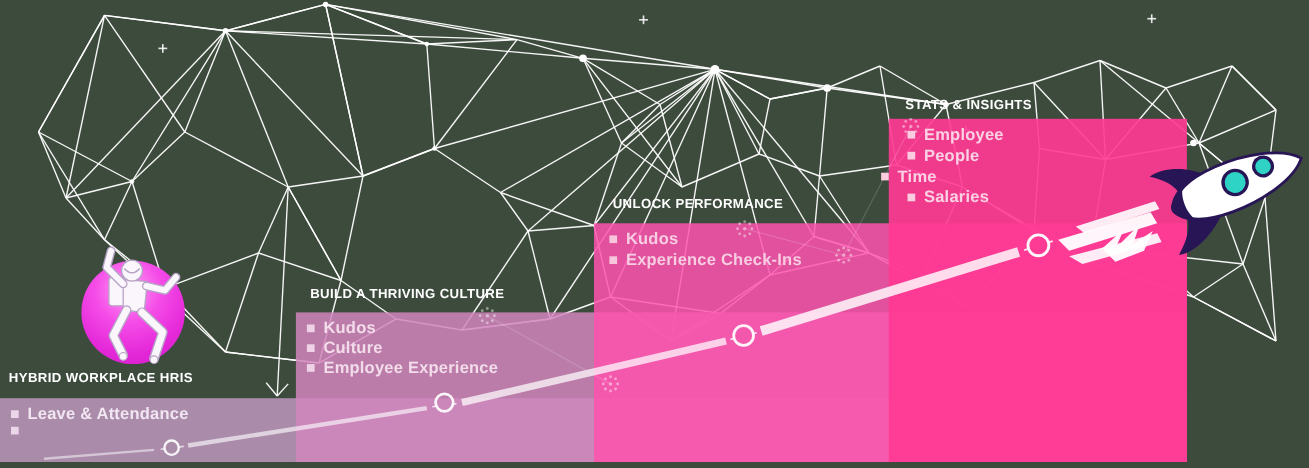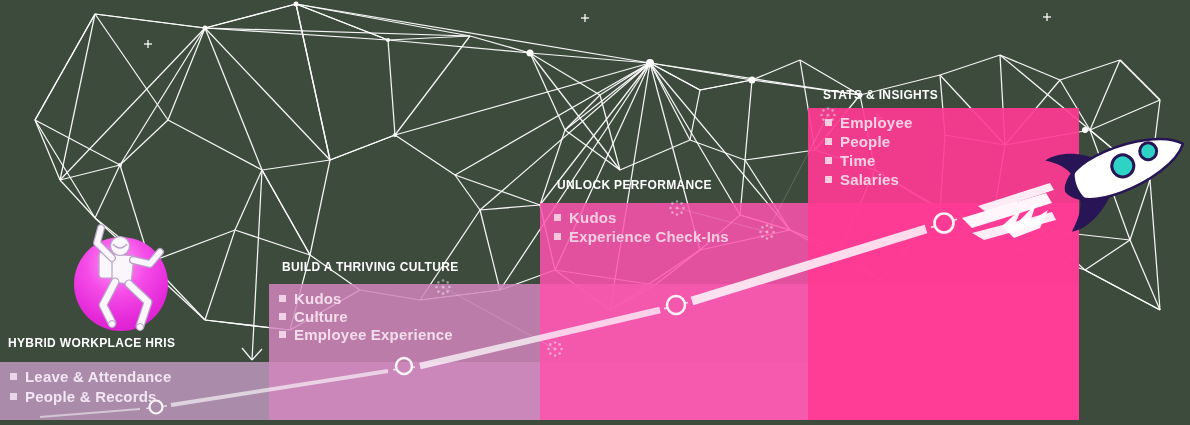--- a/index.html
+++ b/index.html
@@ -340,21 +340,20 @@
 </svg>
 
 <div class="s1">
   <div class="stage-title" style="left:8px;top:336px">HYBRID WORKPLACE HRIS</div>
   <div class="item" style="left:10px;top:368px">
     <span class="bullet"></span>
     <span class="item-label">Leave &amp; Attendance</span>
   </div>
   <div class="item" style="left:10px;top:388px">
     <span class="bullet"></span>
-    <span class="item-label">People &amp; Records</span>
   </div>
 </div>
 
 <div class="s2">
   <div class="stage-title" style="left:282px;top:260px">BUILD A THRIVING CULTURE</div>
   <div class="item" style="left:279px;top:290px">
     <span class="bullet"></span>
     <span class="item-label">Kudos</span>
   </div>
   <div class="item" style="left:279px;top:308px">
@@ -382,21 +381,21 @@
 <div class="s4">
   <div class="stage-title" style="left:823px;top:88px">STATS &amp; INSIGHTS</div>
   <div class="item" style="left:825px;top:114px">
     <span class="bullet"></span>
     <span class="item-label">Employee</span>
   </div>
   <div class="item" style="left:825px;top:133px">
     <span class="bullet"></span>
     <span class="item-label">People</span>
   </div>
-  <div class="item" style="left:825px;top:152px">
+  <div class="item" style="left:801px;top:152px">
     <span class="bullet"></span>
     <span class="item-label">Time</span>
   </div>
   <div class="item" style="left:825px;top:171px">
     <span class="bullet"></span>
     <span class="item-label">Salaries</span>
   </div>
 </div>
 
 </div>

